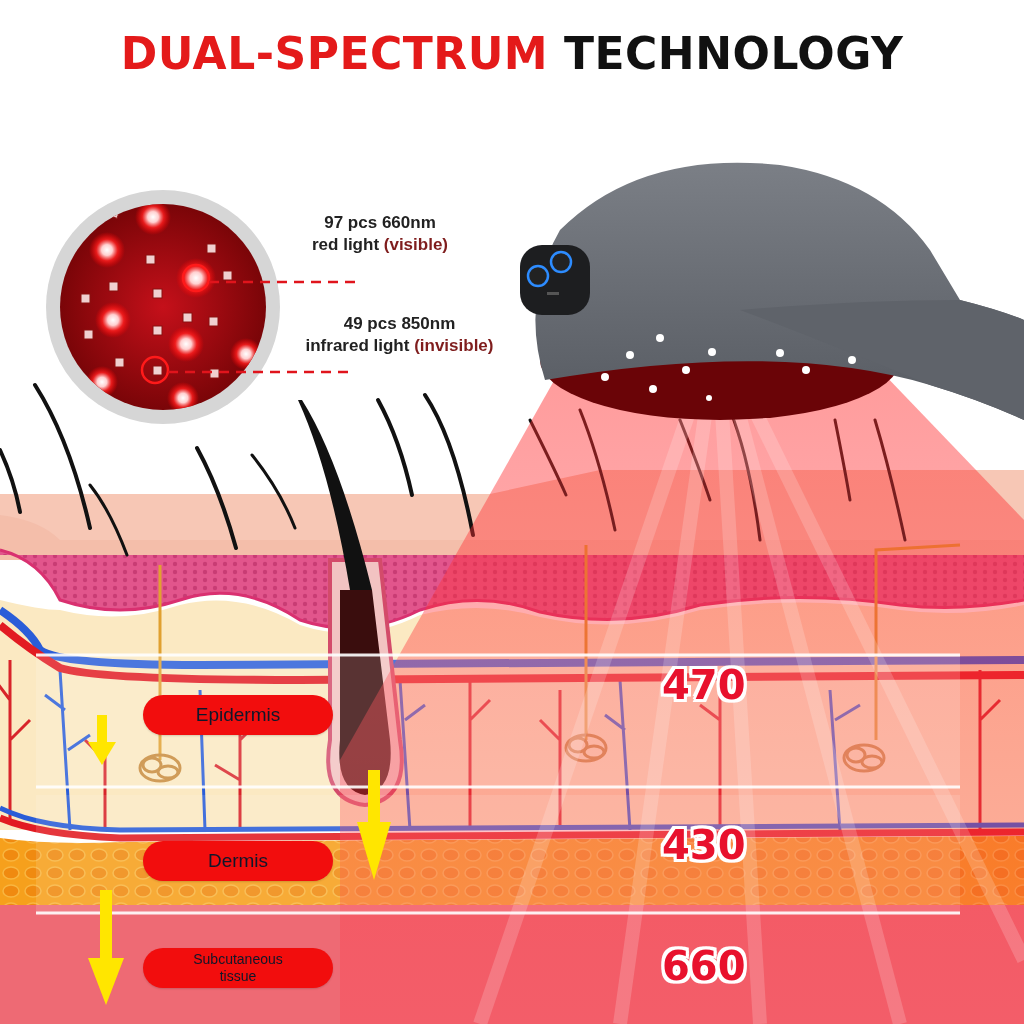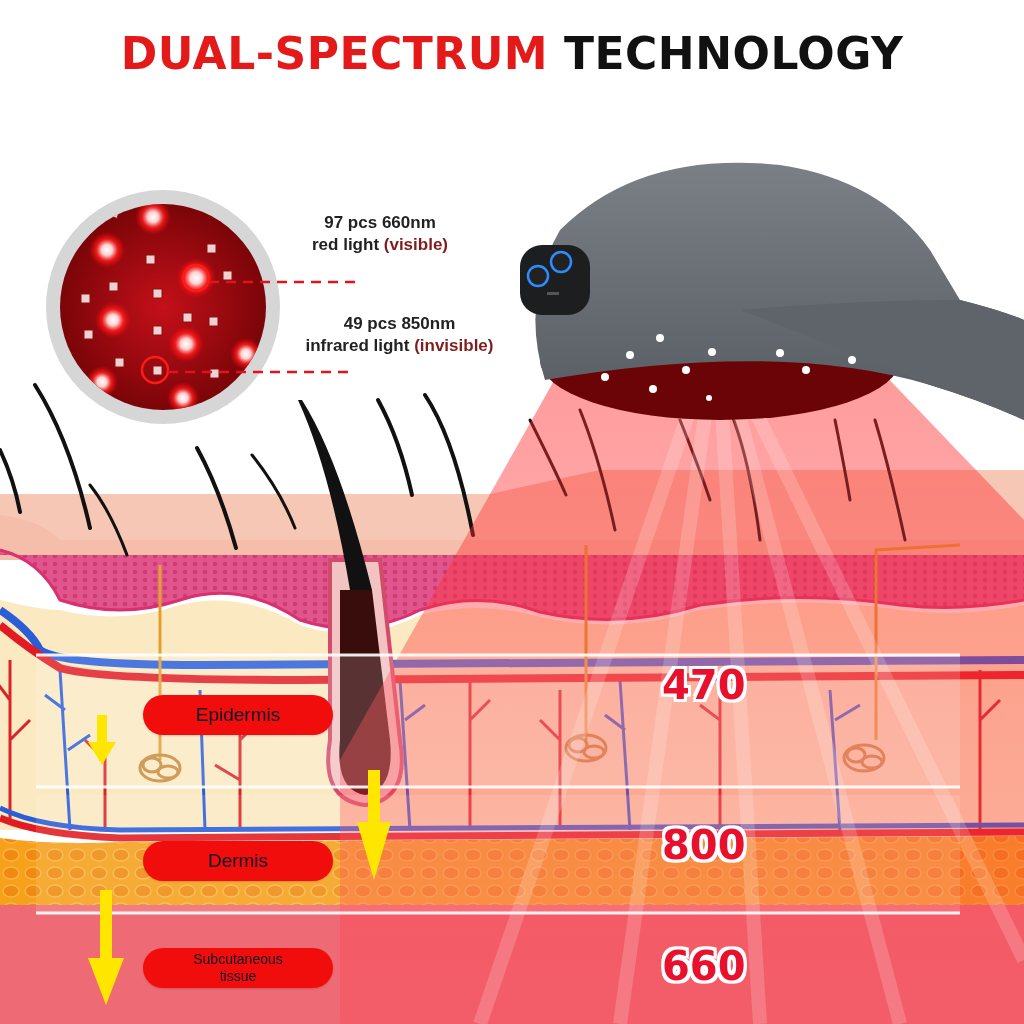--- a/index.html
+++ b/index.html
@@ -224,14 +224,14 @@
 </div>
 
 <div class="pill" style="top:695px;">Epidermis</div>
 <div class="pill" style="top:829px;margin-top:12px;">Dermis</div>
 <div class="pill two" style="top:948px;">
   <span>Subcutaneous</span>
   <span>tissue</span>
 </div>
 
 <div class="num" style="top:662px;">470</div>
-<div class="num" style="top:822px;">800</div>
+<div class="num" style="top:822px;">430</div>
 <div class="num" style="top:943px;">660</div>
 
 </body></html>

